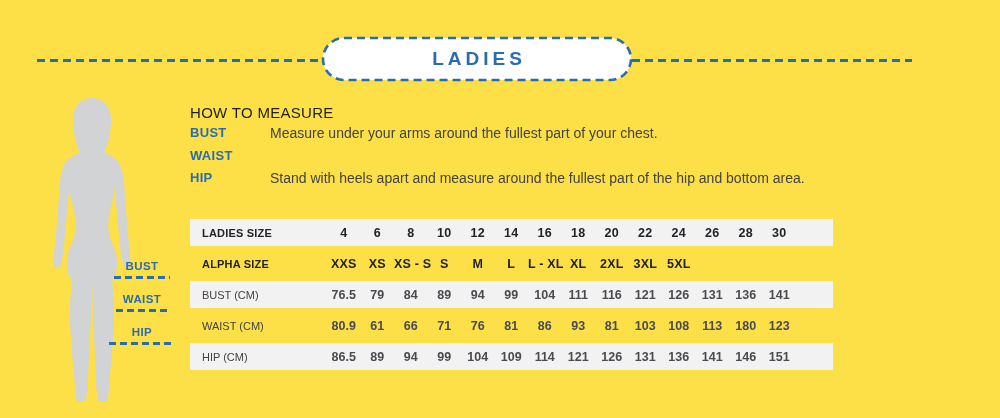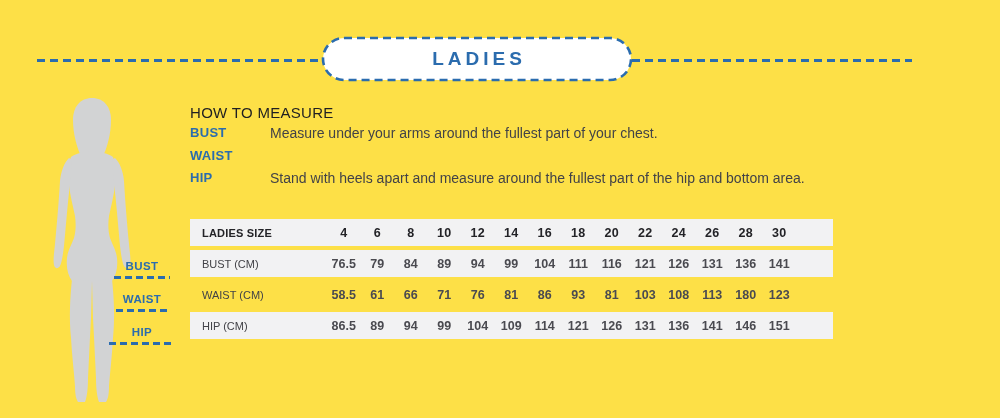--- a/index.html
+++ b/index.html
@@ -162,41 +162,59 @@
         <td class="b">16</td>
         <td class="b">18</td>
         <td class="b">20</td>
         <td class="b">22</td>
         <td class="b">24</td>
         <td class="b">26</td>
         <td class="b">28</td>
         <td class="b">30</td>
         <td></td>
       </tr>
+      <tr>
+        <td class="row-label b">ALPHA SIZE</td>
+        <td class="b">XXS</td>
+        <td class="b">XS</td>
+        <td class="b">XS - S</td>
+        <td class="b">S</td>
+        <td class="b">M</td>
+        <td class="b">L</td>
+        <td class="b">L - XL</td>
+        <td class="b">XL</td>
+        <td class="b">2XL</td>
+        <td class="b">3XL</td>
+        <td class="b">5XL</td>
+        <td class="b"></td>
+        <td class="b"></td>
+        <td class="b"></td>
+        <td></td>
+      </tr>
       <tr class="stripe">
         <td class="row-label r">BUST (CM)</td>
         <td class="vals">76.5</td>
         <td class="vals">79</td>
         <td class="vals">84</td>
         <td class="vals">89</td>
         <td class="vals">94</td>
         <td class="vals">99</td>
         <td class="vals">104</td>
         <td class="vals">111</td>
         <td class="vals">116</td>
         <td class="vals">121</td>
         <td class="vals">126</td>
         <td class="vals">131</td>
         <td class="vals">136</td>
         <td class="vals">141</td>
         <td></td>
       </tr>
       <tr>
         <td class="row-label r">WAIST (CM)</td>
-        <td class="vals">58.5</td>
+        <td class="vals">80.9</td>
         <td class="vals">61</td>
         <td class="vals">66</td>
         <td class="vals">71</td>
         <td class="vals">76</td>
         <td class="vals">81</td>
         <td class="vals">86</td>
         <td class="vals">93</td>
         <td class="vals">81</td>
         <td class="vals">103</td>
         <td class="vals">108</td>

